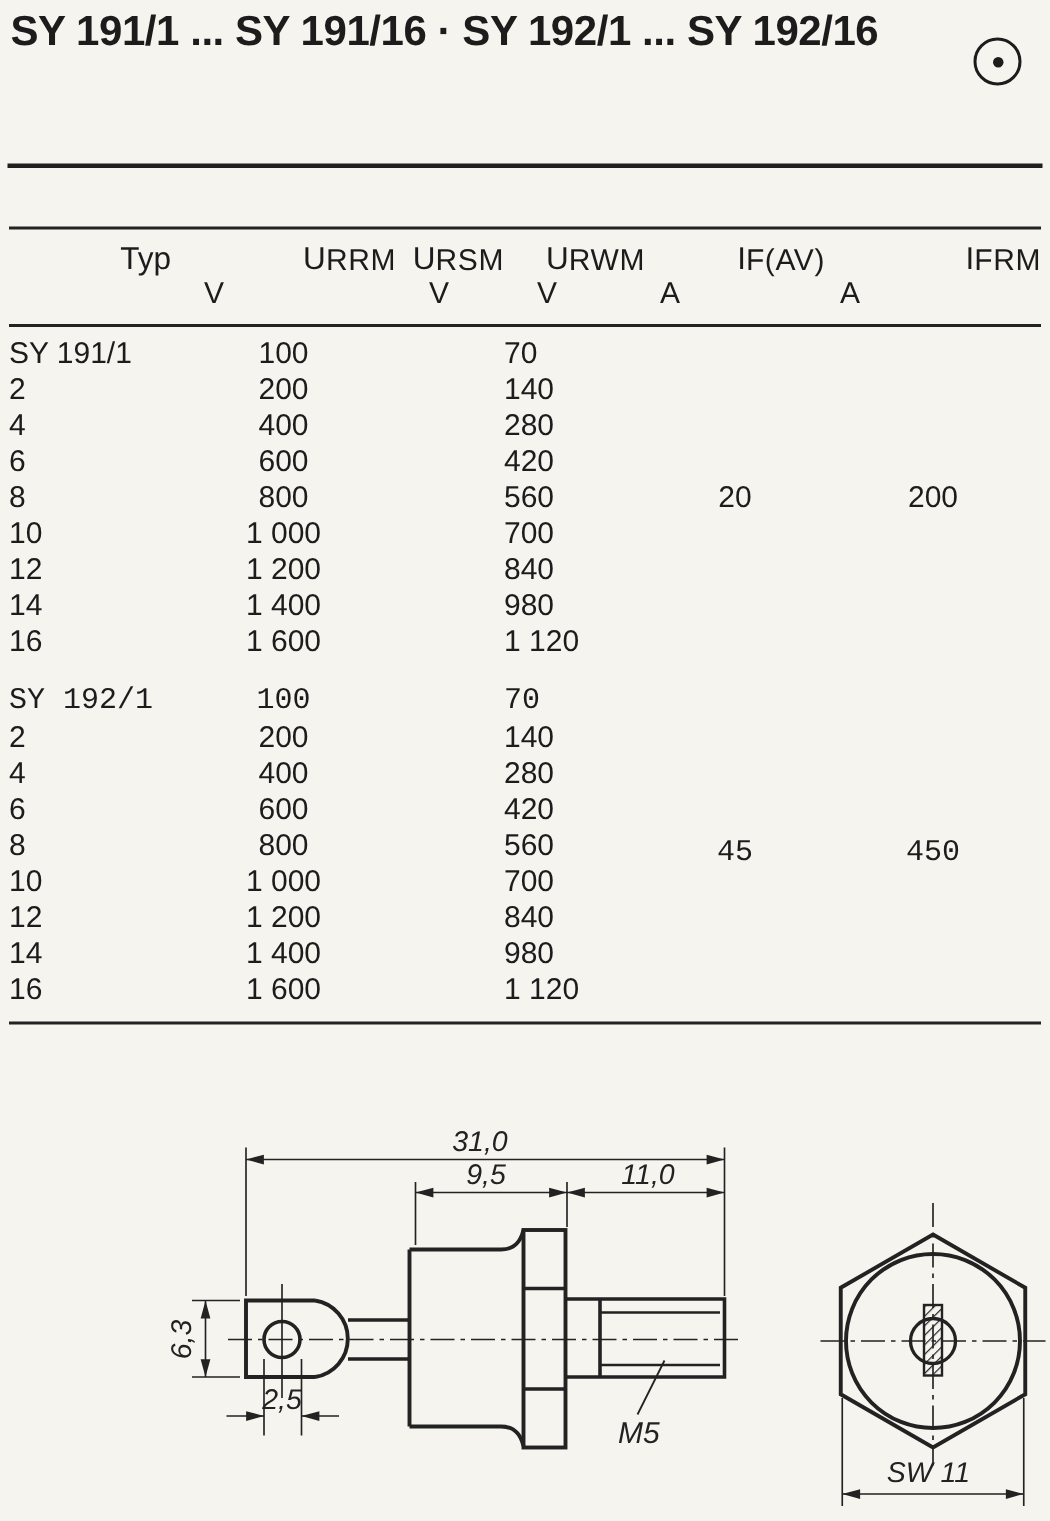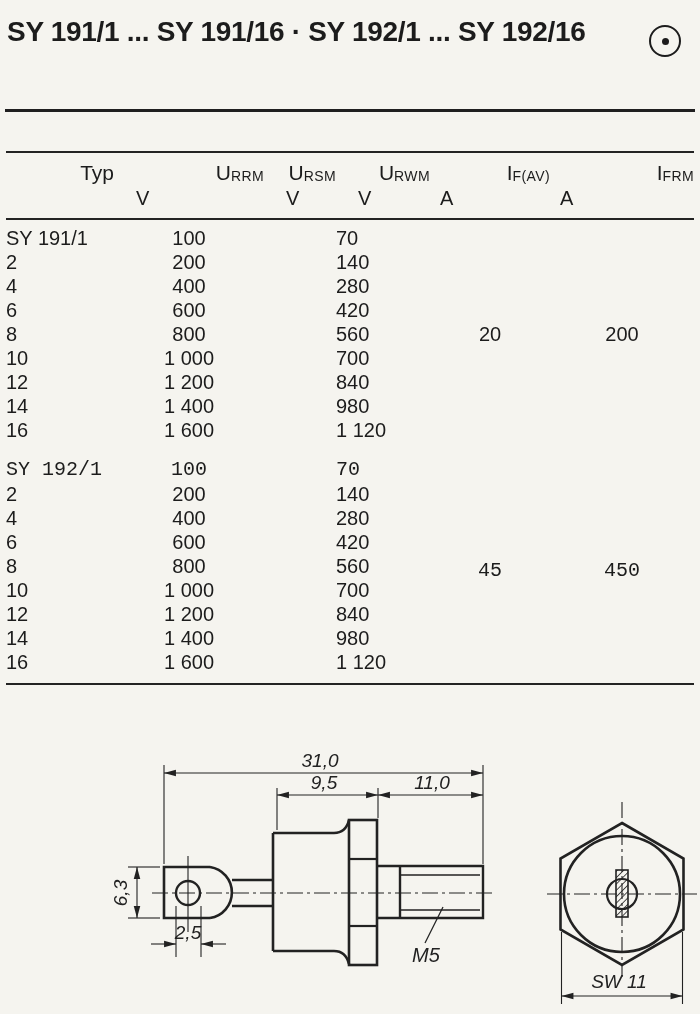--- a/index.html
+++ b/index.html
@@ -4,21 +4,21 @@
 <style>
   html,body { margin:0; padding:0; }
   body {
     width:700px; height:1014px; position:relative; overflow:hidden;
     background:#f5f4ef;
     color:#1c1c1c;
     font-family:"Liberation Sans", sans-serif;
   }
   
   .title {
-    position:absolute; left:7px; top:16px;
+    position:absolute; left:7px; top:5px;
     font-size:28px; font-weight:bold; letter-spacing:-0.3px;
     white-space:nowrap;
   }
   .corner-icon {
     position:absolute; left:649px; top:25px; width:28px; height:28px;
     border:2.4px solid #1c1c1c; border-radius:50%;
   }
   .corner-icon .dot {
     position:absolute; left:50%; top:50%; width:7px; height:7px;
     margin:-3.5px 0 0 -3.5px; border-radius:50%; background:#1c1c1c;
@@ -34,21 +34,21 @@
   
   table.spec {
     position:absolute; left:6px; top:151px; width:688px;
     border-collapse:collapse; table-layout:fixed;
     border-top:2.5px solid #232323; border-bottom:2.5px solid #232323;
   }
   table.spec thead tr { border-bottom:2.5px solid #232323; }
   table.spec th, table.spec td { padding:0; font-weight:normal; }
   table.spec th { text-align:left; vertical-align:top; font-size:21px; padding-top:9px; padding-bottom:9px; }
   .hlabel { line-height:21px;text-align:right; }
-  .sub { font-size:14px; letter-spacing:0.4px; vertical-align:-1px; }
+  .sub { font-size:20px; letter-spacing:0.4px; vertical-align:-1px; }
   .unit { line-height:22px; font-size:20px; }
   .h-typ { padding-left:2px; }
   .h-u1 { padding-left:34px; } .h-u1 .unit { margin-left:22px; }
   .h-u2 { padding-left:0px;  } .h-u2 .unit { margin-left:22px; }
   .h-u3 { padding-left:27px;margin-top:28px; } .h-u3 .unit { margin-left:22px; }
   .h-if { padding-left:40px; } .h-if .unit { margin-left:10px; }
   .h-ifrm { padding-left:30px; } .h-ifrm .unit { margin-left:10px; }
   table.spec tbody td { font-size:20px; height:24px; line-height:24px; }
   .c-typ { padding-right:6px; white-space:nowrap; }
   .c-u1  { text-align:center; padding-right:9px; }

